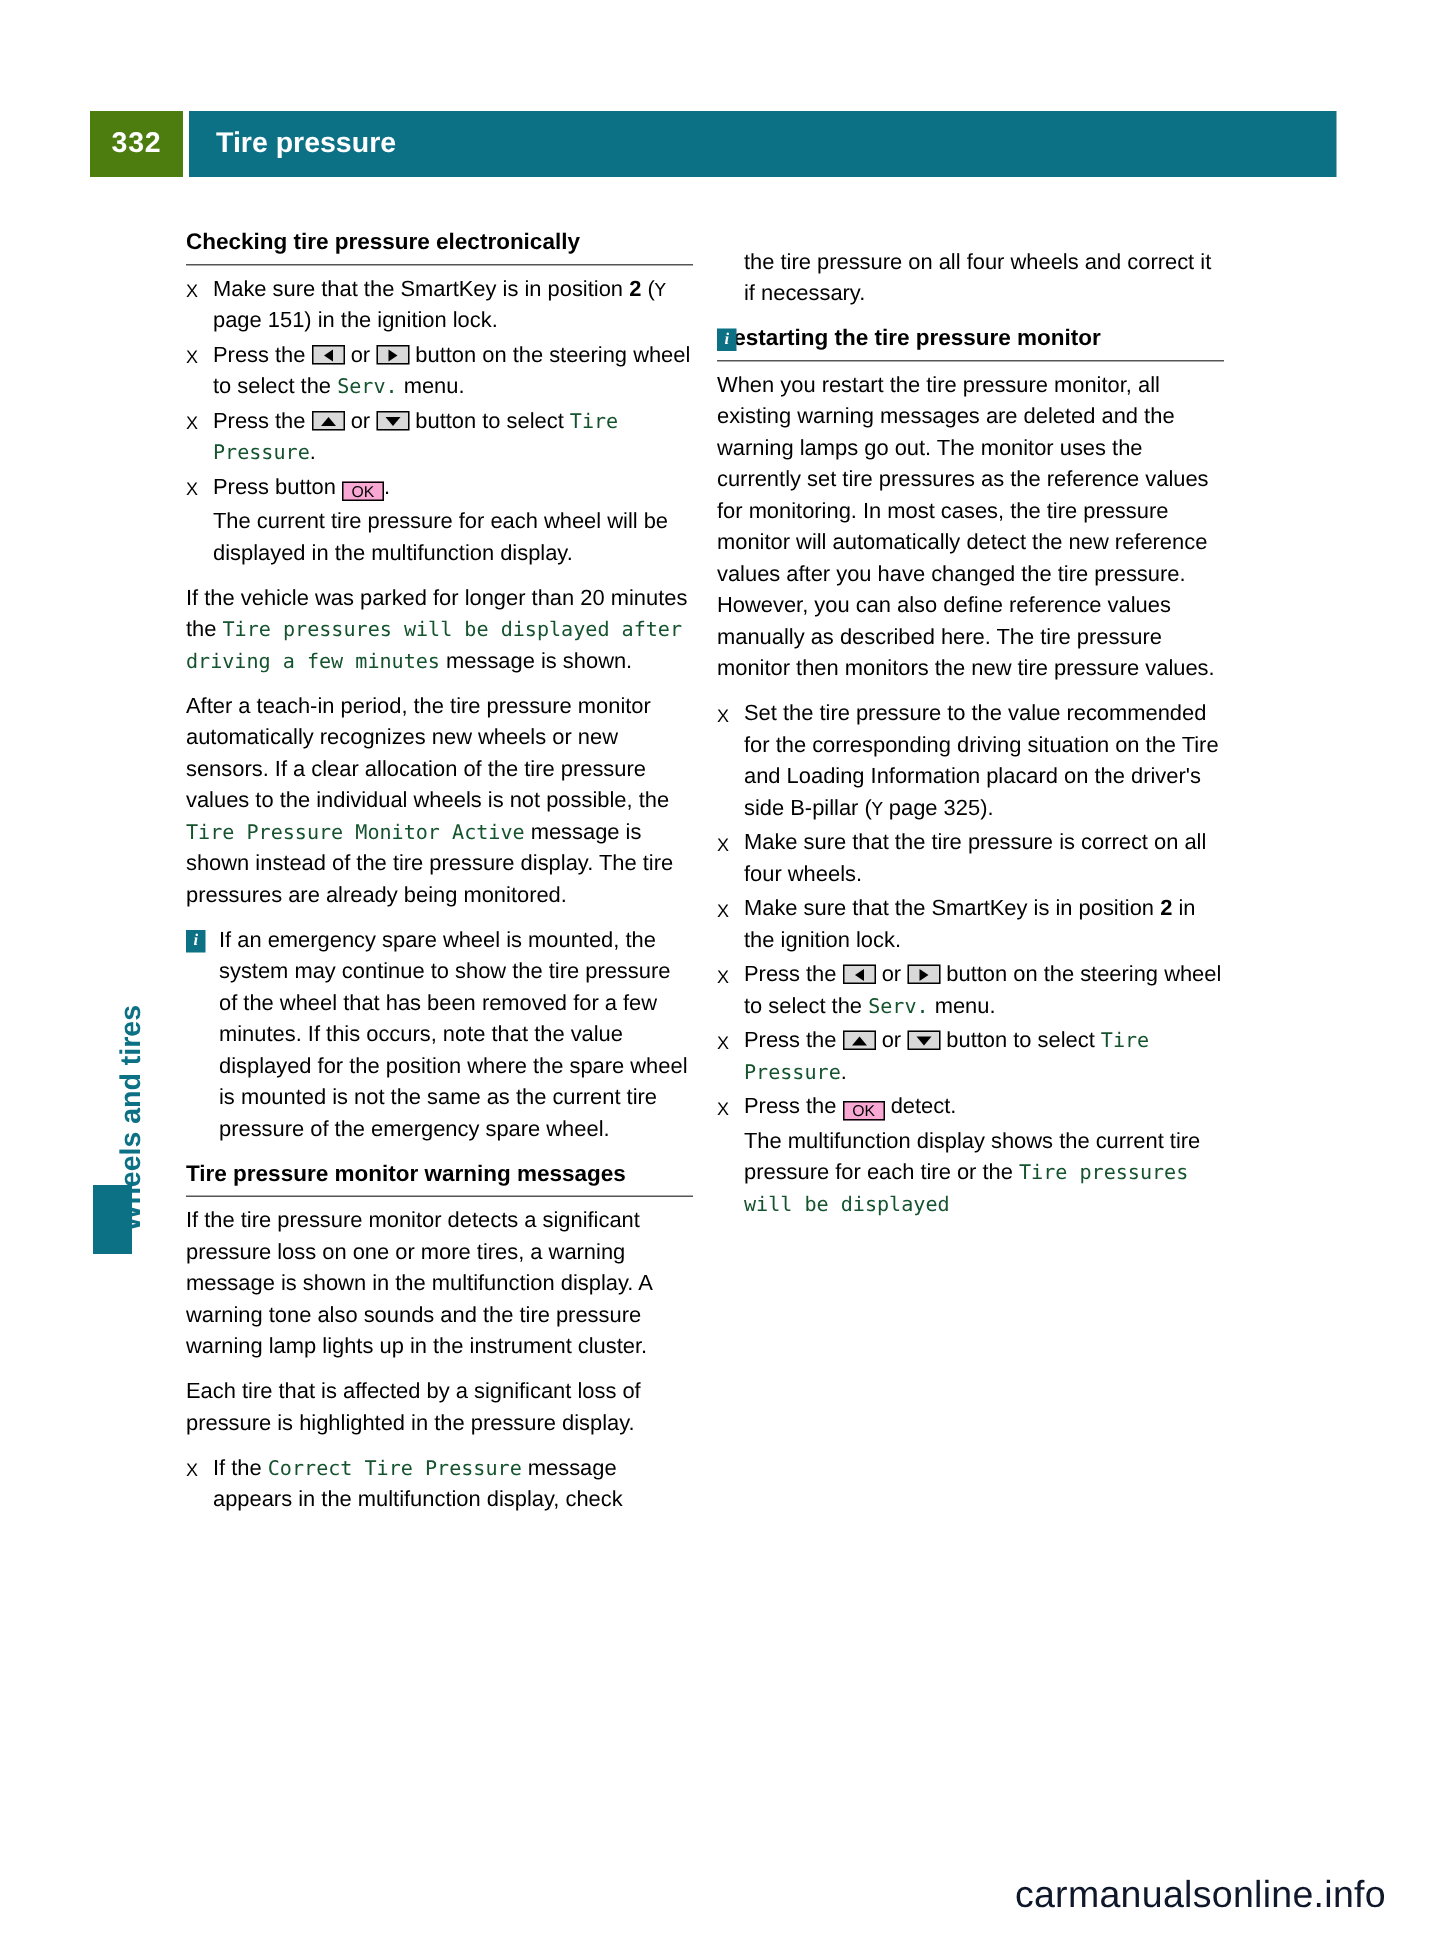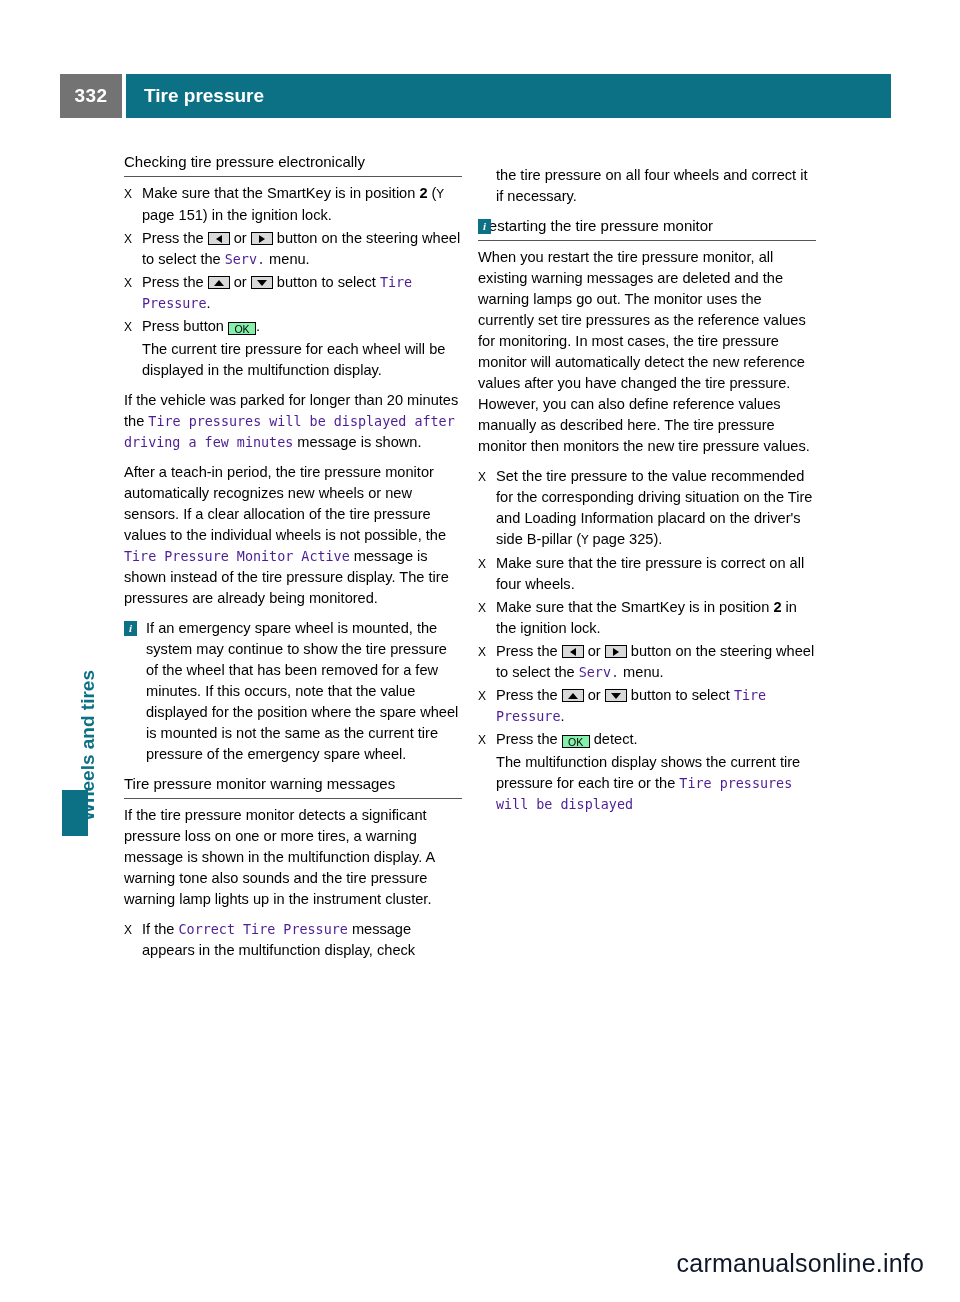--- a/index.html
+++ b/index.html
@@ -20,21 +20,21 @@
     position: absolute;
     top: 74px;
     left: 60px;
     width: 831px;
     height: 44px;
     display: flex;
     align-items: stretch;
   }
   .header-page {
     width: 62px;
-    background: #737373;
+    background: #4d7c0f;
     color: #ffffff;
     font-size: 19px;
     font-weight: bold;
     display: flex;
     align-items: center;
     justify-content: center;
     letter-spacing: 0.5px;
   }
   .header-sep {
     width: 4px;
@@ -86,21 +86,21 @@
     top: 152px;
     width: 338px;
     font-size: 14.6px;
     line-height: 21px;
   }
   .col-left { left: 124px; }
   .col-right { left: 478px; }
 
   h2.sec {
     font-size: 15px;
-    font-weight: normal;
+    font-weight: bold;
     margin: 0 0 6px 0;
     padding-bottom: 4px;
     border-bottom: 1.5px solid #555;
     line-height: 20px;
   }
   .gap-top { margin-top: 22px; }
 
   p {
     margin: 0 0 9px 0;
   }
@@ -136,21 +136,21 @@
     color: #ffffff;
     font-size: 11px;
     font-weight: bold;
     font-style: italic;
     text-align: center;
     line-height: 15px;
     font-family: "Liberation Serif", serif;
   }
   .mono {
     font-family: "DejaVu Sans Mono", monospace;
-    color: #4c1d95;
+    color: #14532d;
     font-size: 13.4px;
   }
   .bold { font-weight: bold; }
 
   
   .key {
     display: inline-block;
     border: 1.2px solid #000;
     background: #d9d9d9;
     height: 13px;
@@ -159,21 +159,21 @@
     position: relative;
   }
   .key-wide { width: 22px; }
   .key-ok {
     width: 28px;
     font-size: 10.5px;
     font-family: "Liberation Sans", sans-serif;
     text-align: center;
     line-height: 12px;
     color: #000;
-    background: #86efac;
+    background: #f9a8d4;
   }
   .tri {
     position: absolute;
     left: 50%;
     top: 50%;
     width: 0;
     height: 0;
     transform: translate(-50%, -50%);
   }
   .tri-left  { border-top: 4px solid transparent; border-bottom: 4px solid transparent; border-right: 6px solid #000; }
@@ -241,20 +241,21 @@
   <p><span>After a teach-in period, the tire pressure monitor automatically recognizes new wheels or new sensors. If a clear allocation of the tire pressure values to the individual wheels is not possible, the </span><span class="mono">Tire Pressure Monitor Active</span><span> message is shown instead of the tire pressure display. The tire pressures are already being monitored.</span></p>
 
   <div class="note">
     <span class="info-i">i</span>
     <span>If an emergency spare wheel is mounted, the system may continue to show the tire pressure of the wheel that has been removed for a few minutes. If this occurs, note that the value displayed for the position where the spare wheel is mounted is not the same as the current tire pressure of the emergency spare wheel.</span>
   </div>
 
   <h2 class="sec gap-top">Tire pressure monitor warning messages</h2>
 
   <p>If the tire pressure monitor detects a significant pressure loss on one or more tires, a warning message is shown in the multifunction display. A warning tone also sounds and the tire pressure warning lamp lights up in the instrument cluster.</p>
+  <p>Each tire that is affected by a significant loss of pressure is highlighted in the pressure display.</p>
 
   <div class="step">
     <span class="bullet">X</span>
     <span>If the </span><span class="mono">Correct Tire Pressure</span><span> message appears in the multifunction display, check</span>
   </div>
 </div>
 
 <div class="col col-right">
 
   <p class="sub" style="padding-left:18px;margin-top:13px;">the tire pressure on all four wheels and correct it if necessary.</p>

